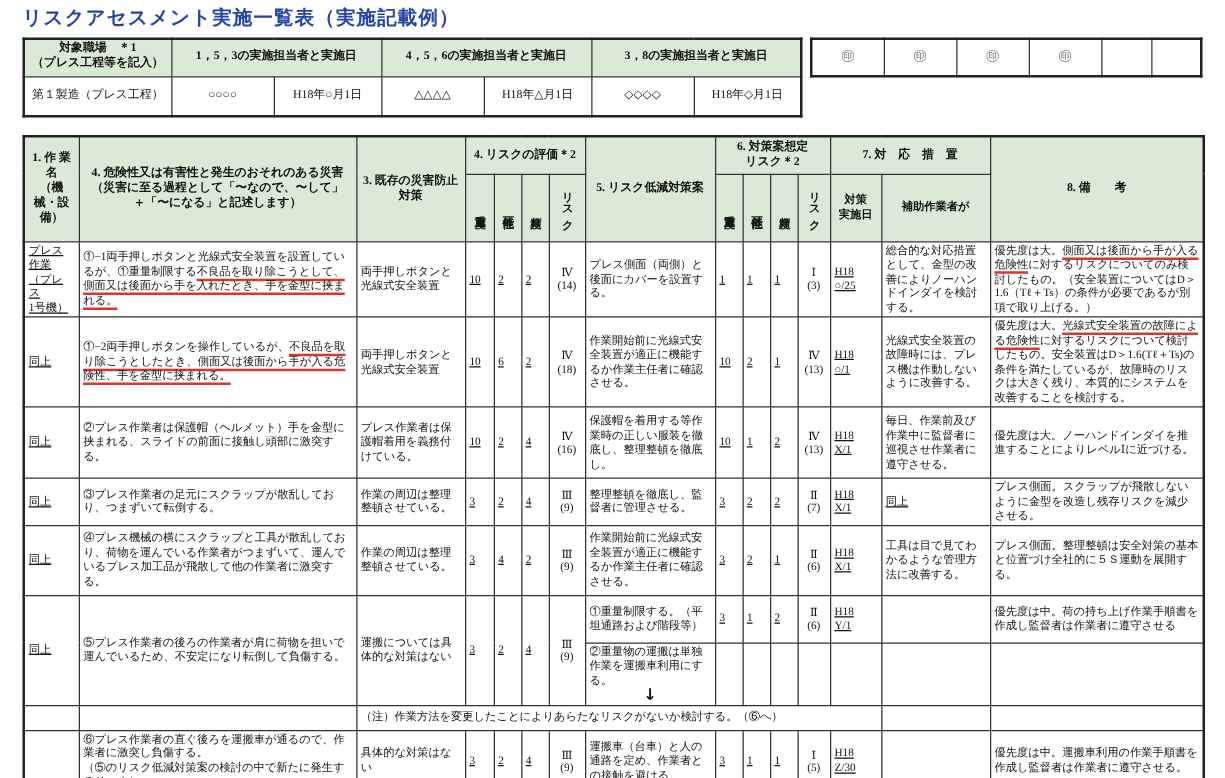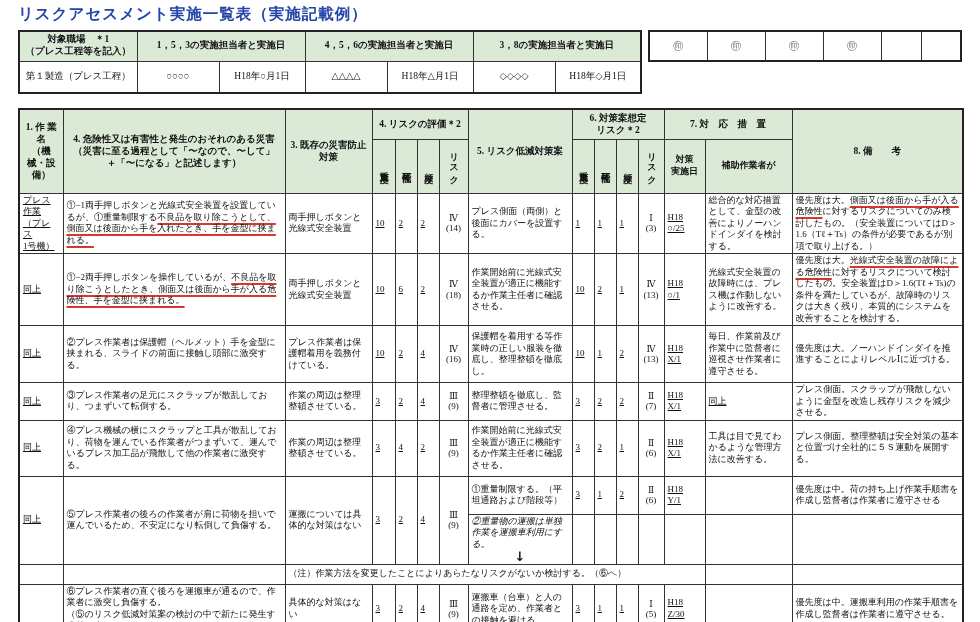--- a/index.html
+++ b/index.html
@@ -44,21 +44,21 @@
   .c  { text-align: left; text-decoration: underline; }
   .l  { text-align: left; }
   .pre { white-space: pre-line; }
   .risk-rank, .risk-pts { display: block; text-align: center; line-height: 1.15; }
   .red-u {
     text-decoration: underline;
     text-decoration-color: #d93630;
     text-decoration-thickness: 1.5px;
     text-underline-offset: 2.5px;
   }
-  .bt-dash td { border-top: 1px dashed #555; font-style: italic; }
+  .bt-dash td { border-top: 1px dashed #555; }
   .arrow { display:block; text-align:center; font-weight: bold; font-size: 13px; line-height: 0.8; margin-top: 2px; font-family: "DejaVu Sans", sans-serif; }
 </style>
 </head>
 <body>
 
 <div class="page">
 
   <div class="title">リスクアセスメント実施一覧表（実施記載例）</div>
 
   <div class="band">

